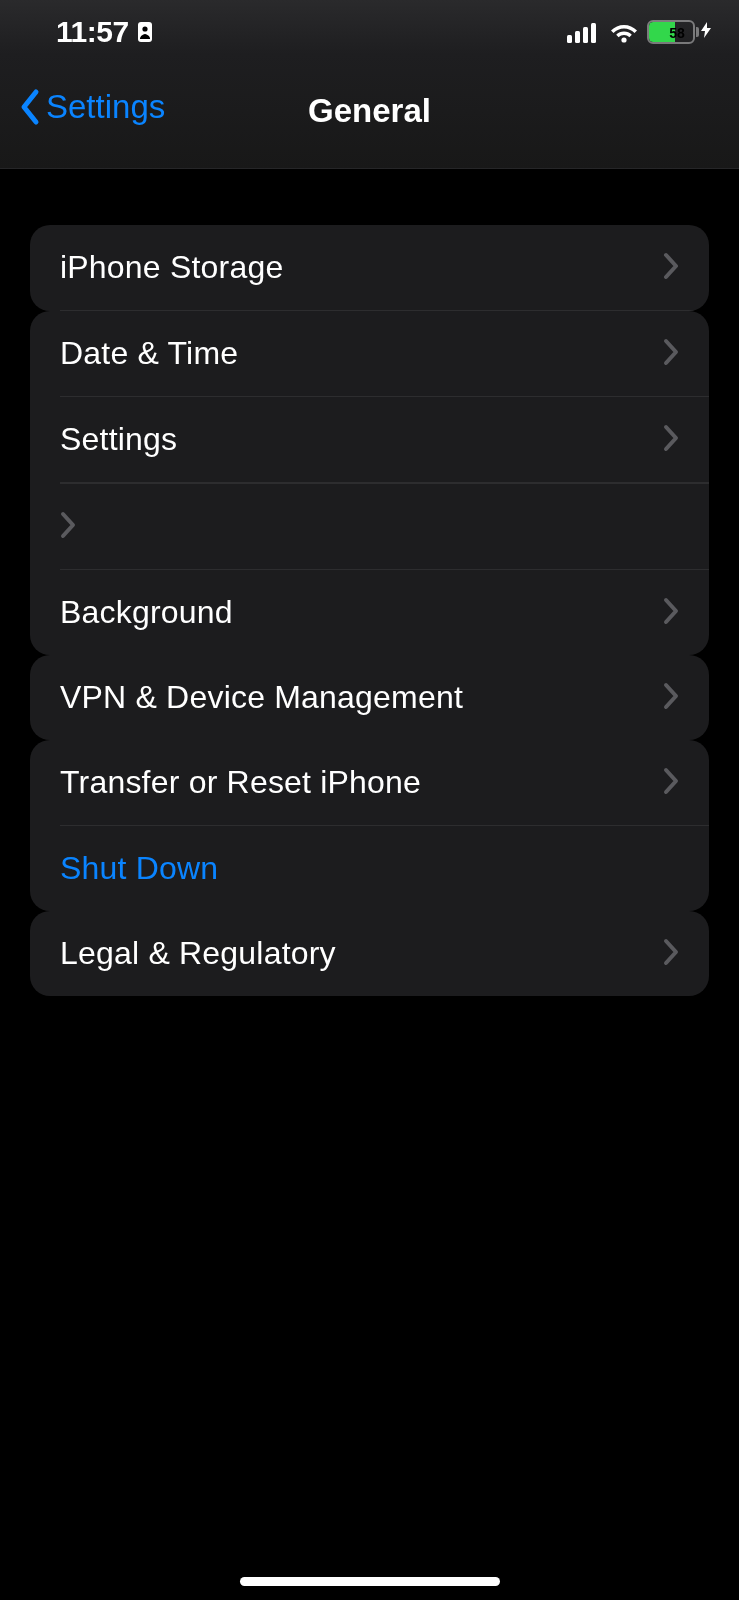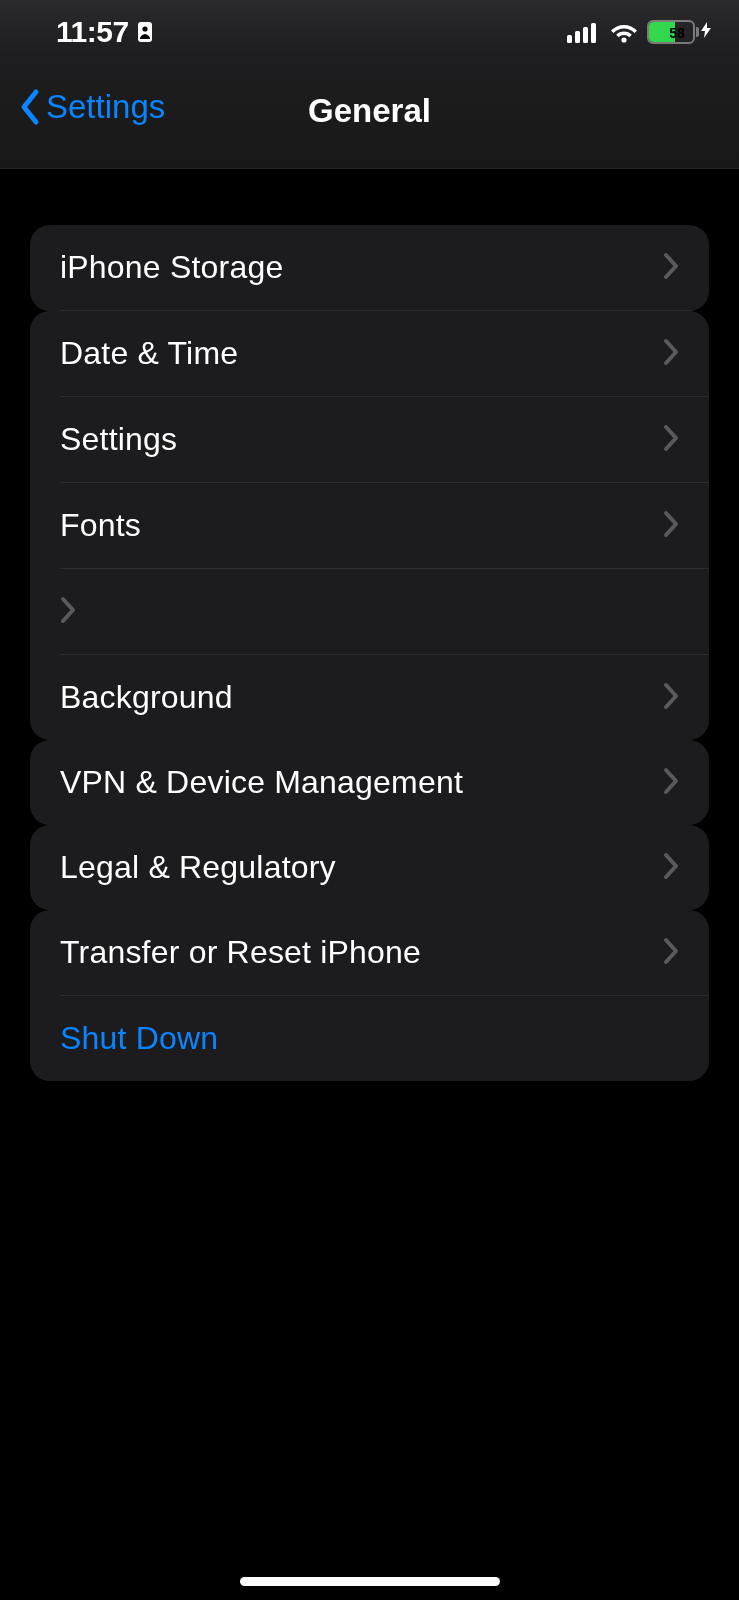--- a/index.html
+++ b/index.html
@@ -247,26 +247,20 @@
           </svg></span>
       </div>
       <div class="separator"></div>
       <div class="row">
         <span class="row-label">Settings</span>
         <span class="chevron-right"><svg width="16" height="28" viewBox="0 0 16 28">
             <path d="M3 3l10 11L3 25" stroke="#5a5a5e" stroke-width="4" fill="none" stroke-linecap="round" stroke-linejoin="round"></path>
           </svg></span>
       </div>
       <div class="separator"></div>
-      <div class="row">
-        <span class="row-label">Fonts</span>
-        <span class="chevron-right"><svg width="16" height="28" viewBox="0 0 16 28">
-            <path d="M3 3l10 11L3 25" stroke="#5a5a5e" stroke-width="4" fill="none" stroke-linecap="round" stroke-linejoin="round"></path>
-          </svg></span>
-      </div>
       <div class="separator"></div>
       <div class="row">
         <span class="chevron-right"><svg width="16" height="28" viewBox="0 0 16 28">
             <path d="M3 3l10 11L3 25" stroke="#5a5a5e" stroke-width="4" fill="none" stroke-linecap="round" stroke-linejoin="round"></path>
           </svg></span>
       </div>
       <div class="separator"></div>
       <div class="row">
         <span class="row-label">Background</span>
         <span class="chevron-right"><svg width="16" height="28" viewBox="0 0 16 28">
@@ -277,33 +271,33 @@
     <div class="group">
       <div class="row">
         <span class="row-label">VPN &amp; Device Management</span>
         <span class="chevron-right"><svg width="16" height="28" viewBox="0 0 16 28">
             <path d="M3 3l10 11L3 25" stroke="#5a5a5e" stroke-width="4" fill="none" stroke-linecap="round" stroke-linejoin="round"></path>
           </svg></span>
       </div>
     </div>
     <div class="group">
       <div class="row">
+        <span class="row-label">Transfer or Reset iPhone</span>
+        <span class="chevron-right"><svg width="16" height="28" viewBox="0 0 16 28">
+            <path d="M3 3l10 11L3 25" stroke="#5a5a5e" stroke-width="4" fill="none" stroke-linecap="round" stroke-linejoin="round"></path>
+          </svg></span>
+      </div>
+      <div class="separator"></div>
+      <div class="row">
+        <span class="row-label accent">Shut Down</span>
+      </div>
+    </div>
+    <div class="group">
+      <div class="row">
         <span class="row-label">Legal &amp; Regulatory</span>
         <span class="chevron-right"><svg width="16" height="28" viewBox="0 0 16 28">
             <path d="M3 3l10 11L3 25" stroke="#5a5a5e" stroke-width="4" fill="none" stroke-linecap="round" stroke-linejoin="round"></path>
           </svg></span>
       </div>
     </div>
-    <div class="group">
-      <div class="row">
-        <span class="row-label">Transfer or Reset iPhone</span>
-        <span class="chevron-right"><svg width="16" height="28" viewBox="0 0 16 28">
-            <path d="M3 3l10 11L3 25" stroke="#5a5a5e" stroke-width="4" fill="none" stroke-linecap="round" stroke-linejoin="round"></path>
-          </svg></span>
-      </div>
-      <div class="separator"></div>
-      <div class="row">
-        <span class="row-label accent">Shut Down</span>
-      </div>
-    </div>
   </div>
 
 <div class="home-indicator"></div>
 
 </body></html>

